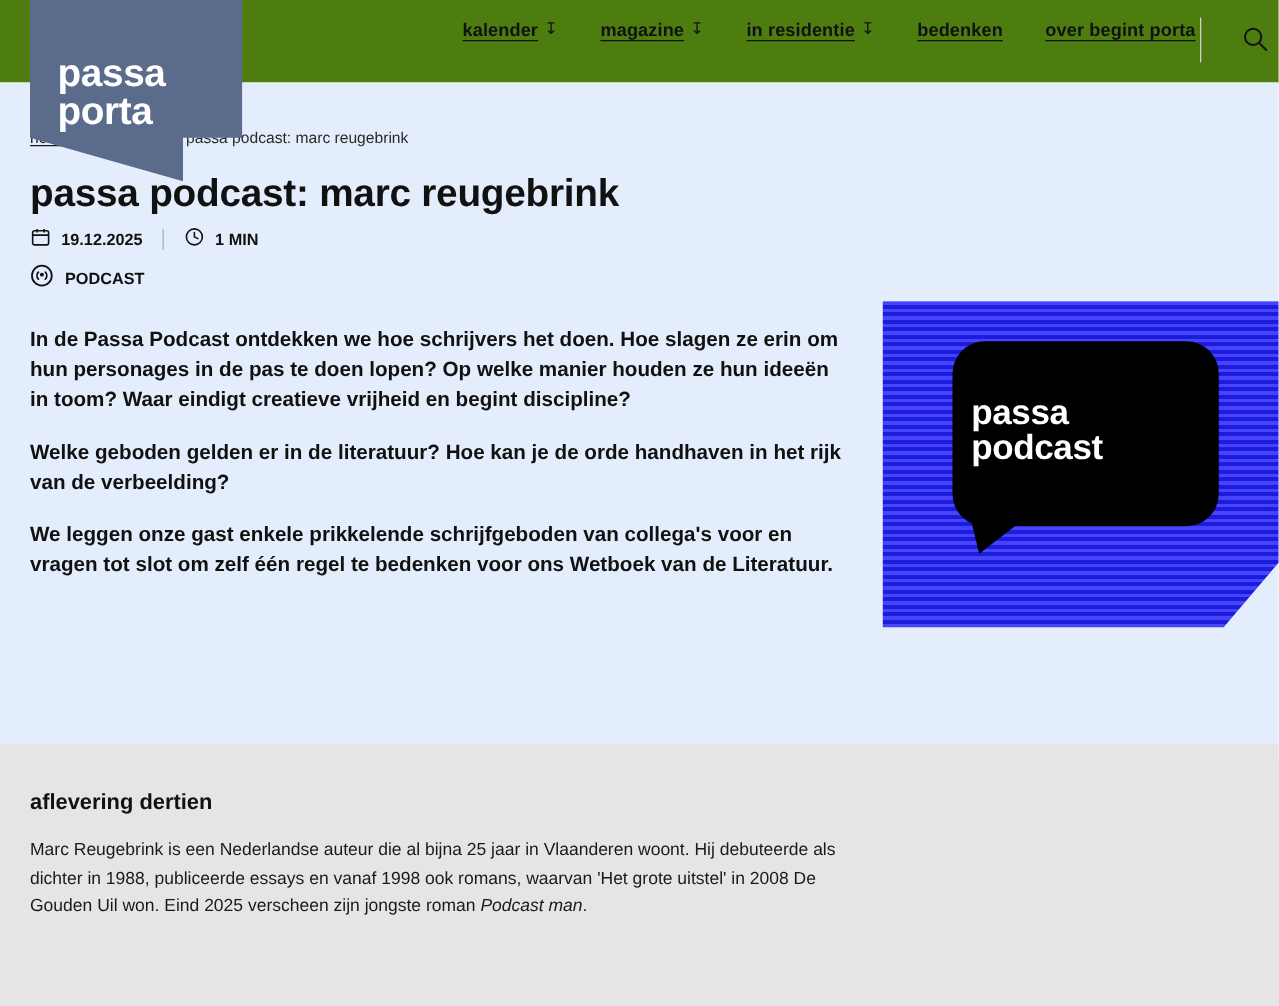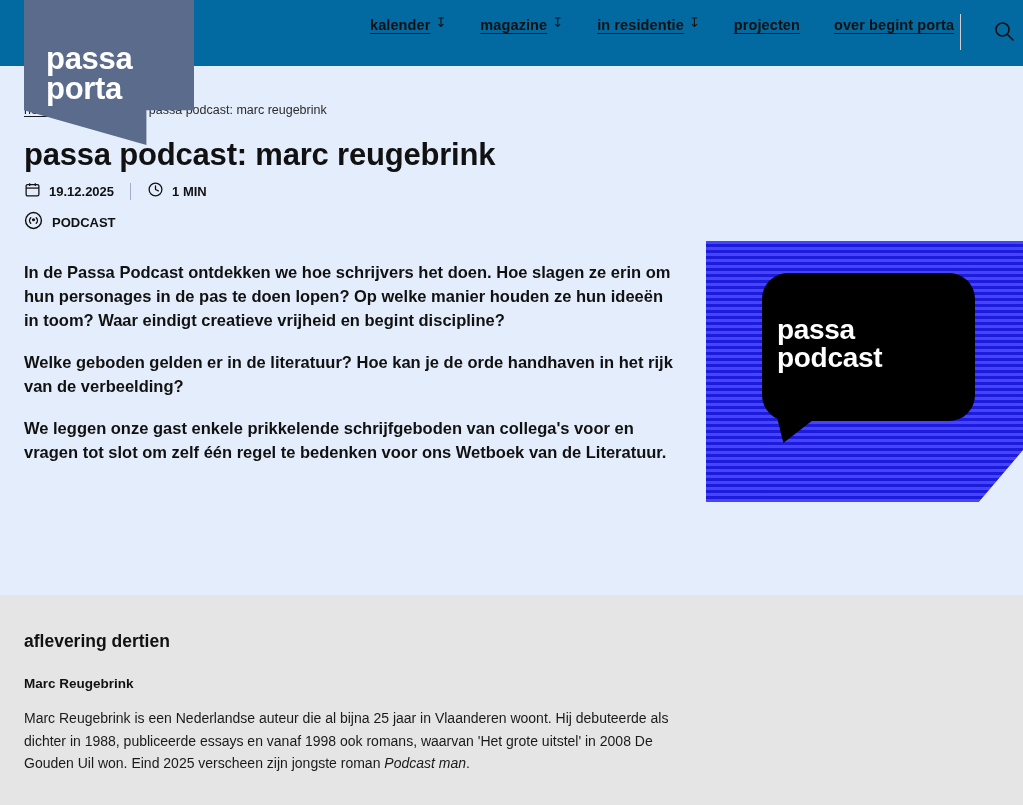--- a/index.html
+++ b/index.html
@@ -9,21 +9,21 @@
     overflow: hidden;
     background: #ffffff;
     font-family: "Liberation Sans", sans-serif;
     color: #1a1a1a;
   }
 
   
   .header {
     position: relative;
     height: 66px;
-    background: #0369a1;
+    background: #4d7c0f;
     display: flex;
     align-items: center;
   }
   .nav {
     position: absolute;
     left: 370px;
     top: 17px;
     display: flex;
     align-items: flex-start;
     gap: 0px;
@@ -260,21 +260,21 @@
       <span class="nav-label">magazine</span>
       <span class="nav-arrow">↧</span>
     </div>
 
     <div class="nav-item">
       <span class="nav-label">in residentie</span>
       <span class="nav-arrow">↧</span>
     </div>
 
     <div class="nav-item">
-      <span class="nav-label">projecten</span>
+      <span class="nav-label">bedenken</span>
     </div>
 
     <div class="nav-item">
       <span class="nav-label">over begint porta</span>
     </div>
 
   </nav>
 
   <div class="nav-sep"></div>
 
@@ -360,17 +360,16 @@
     <div class="art-bubble"></div>
     <div class="art-text">
       <div>passa</div>
       <div>podcast</div>
     </div>
   </div>
 </div>
 
 <div class="lower">
   <h2 class="episode-title">aflevering dertien</h2>
-  <p class="person-name">Marc Reugebrink</p>
   <p class="bio">
     <span>Marc Reugebrink is een Nederlandse auteur die al bijna 25 jaar in Vlaanderen woont. Hij debuteerde als dichter in 1988, publiceerde essays en vanaf 1998 ook romans, waarvan 'Het grote uitstel' in 2008 De Gouden Uil won. Eind 2025 verscheen zijn jongste roman </span><em>Podcast man</em><span>.</span>
   </p>
 </div>
 
 </body></html>

